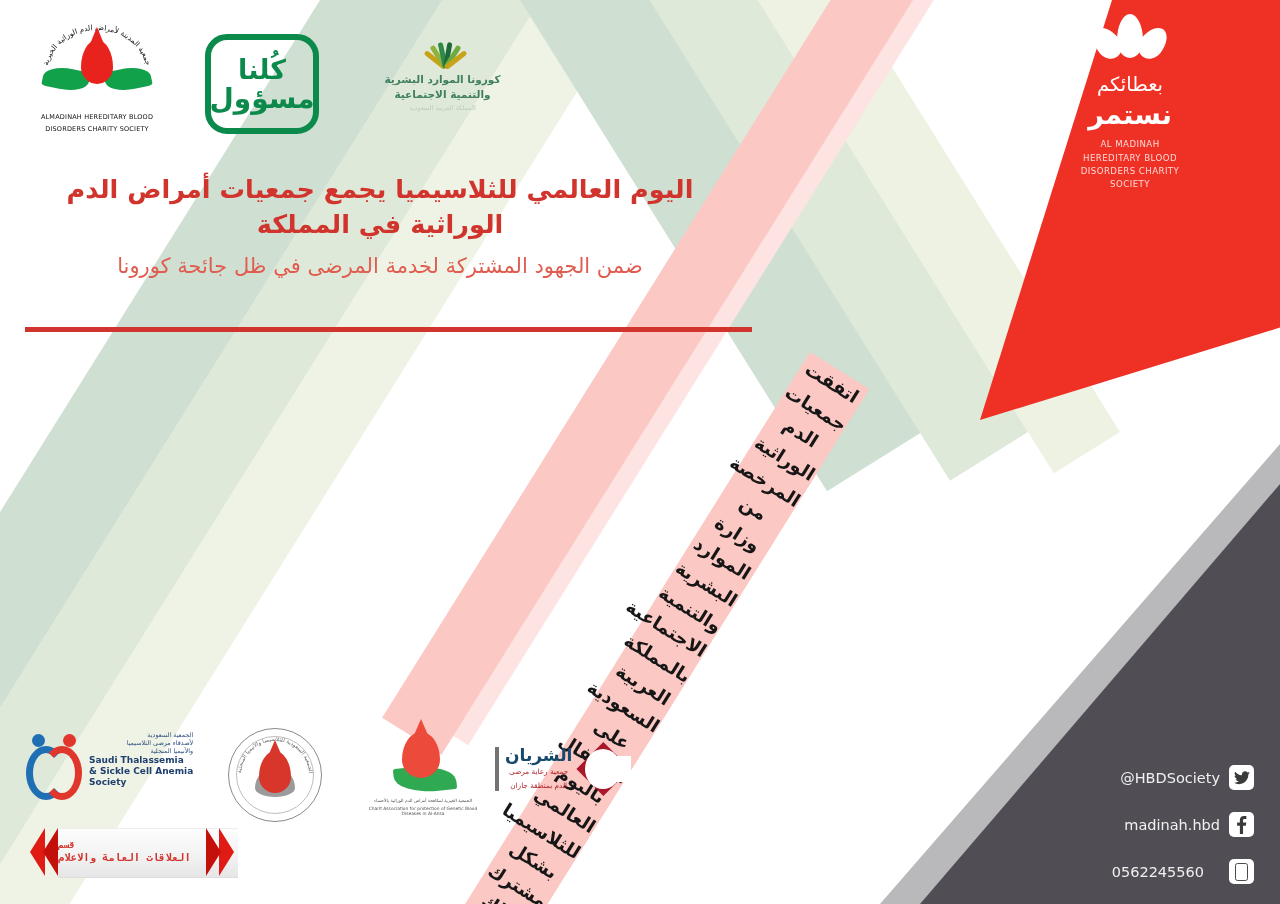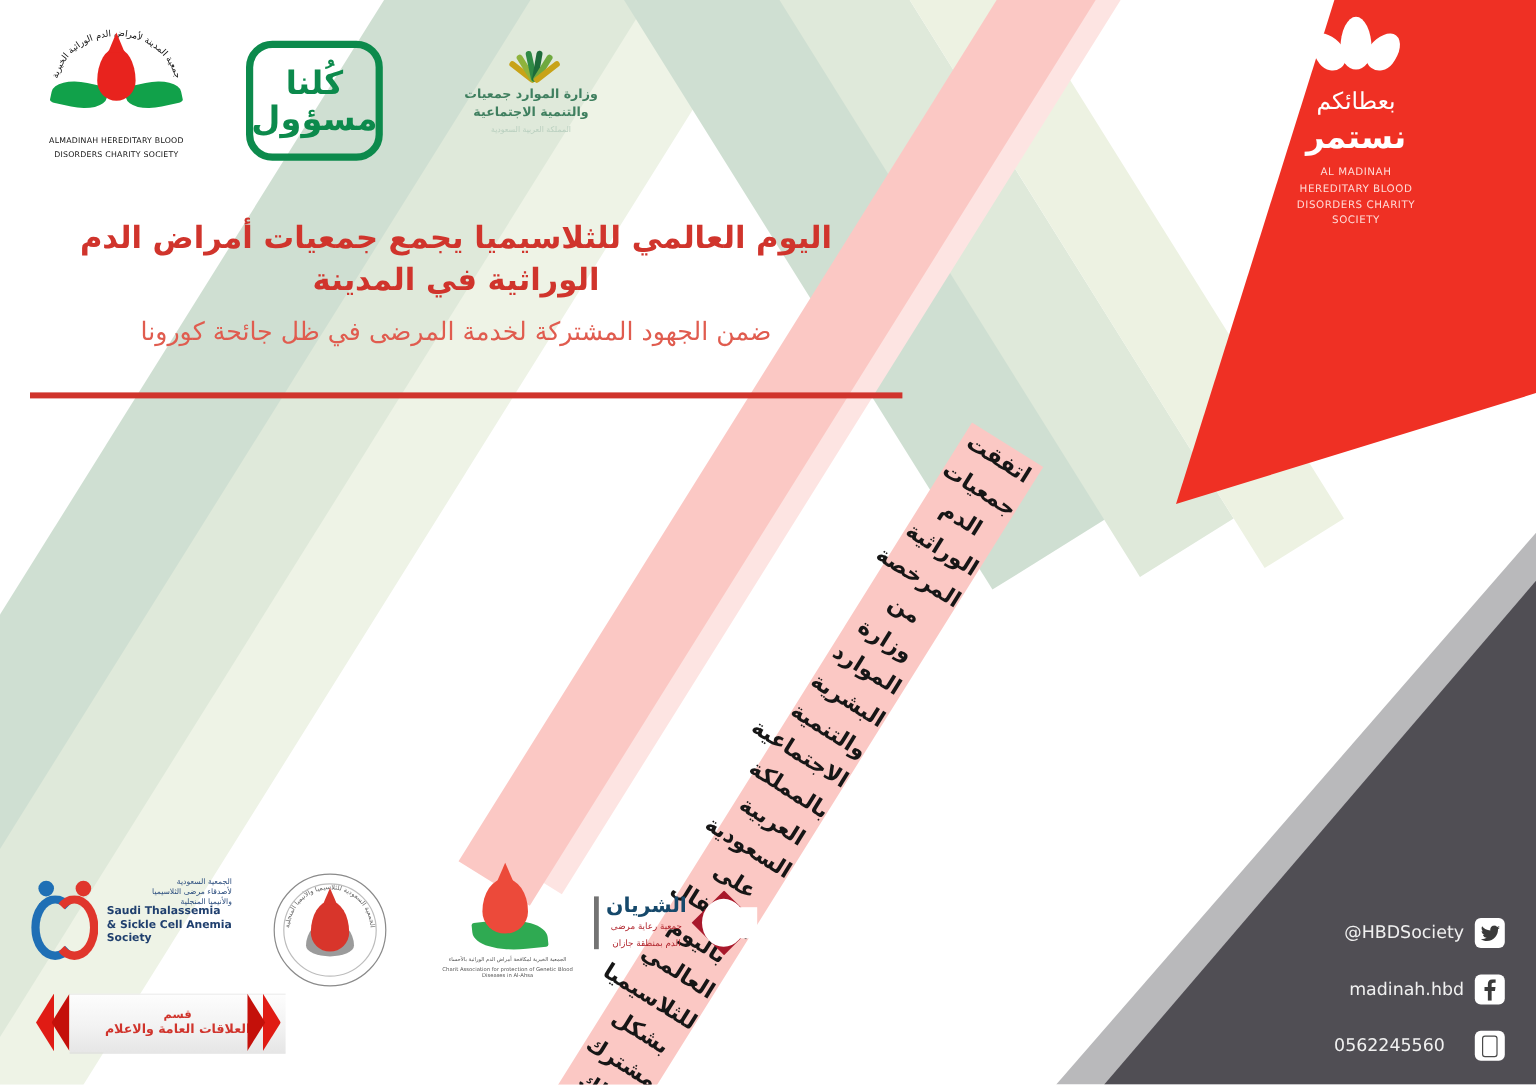--- a/index.html
+++ b/index.html
@@ -110,21 +110,21 @@
 
   .logo-ministry{position:absolute;left:355px;top:22px;width:175px;text-align:center;}
   .palm{width:40px;height:36px;margin:0 auto 4px;position:relative;}
   .palm i{position:absolute;left:50%;bottom:0;width:5px;height:26px;background:#1d6b3a;
     border-radius:3px;transform-origin:bottom center;}
   .min-ar{font-size:10.5px;color:#3f7f5f;line-height:1.45;direction:rtl;font-weight:bold;}
   .min-sub{font-size:6.5px;color:#b9cfbf;margin-top:2px;direction:rtl;}
 
   
   .headline{
-    position:absolute;left:20px;top:182px;width:720px;
+    position:absolute;left:20px;top:172px;width:720px;
     direction:rtl;text-align:center;
   }
   .h-main{
     color:#d0342c;font-weight:bold;font-size:25.5px;line-height:1.38;
     letter-spacing:0px;
   }
   .h-sub{
     color:#e05c4f;font-size:21px;line-height:1.45;margin-top:9px;font-weight:normal;
   }
   .rule{
@@ -196,22 +196,22 @@
   .sh-mark .hole{position:absolute;left:9px;top:7px;width:36px;height:40px;background:#fff;
     border-radius:50%;}
   .sh-mark .notch{position:absolute;right:-1px;top:14px;width:22px;height:26px;background:#fff;}
 
   
   .prbanner{position:absolute;left:30px;top:828px;width:204px;height:48px;}
   .pr-body{
     position:absolute;left:28px;top:0;width:180px;height:48px;
     background:linear-gradient(180deg,#fdfdfd 0%,#f3f3f3 52%,#e6e6e6 100%);
     border-top:1px solid #ededed;border-bottom:1px solid #dddddd;
-    display:flex;flex-direction:column;align-items:center;justify-content:center;
-    direction:rtl;line-height:1.3;
+    display:flex;flex-direction:column;align-items:flex-end;justify-content:center;
+    direction:rtl;line-height:1.3;font-family:Liberation Mono, monospace;
   }
   .pr-t1{font-size:9.5px;color:#d0342c;font-weight:bold;}
   .pr-t2{font-size:10.5px;color:#d0342c;font-weight:bold;}
   .chev{position:absolute;top:0;width:30px;height:48px;}
   .chev.left{left:0;}
   .chev.right{right:0;}
   .chev span{position:absolute;top:0;width:15px;height:48px;background:#e01b14;}
   .chev.left span.a{left:0;clip-path:polygon(100% 0%,100% 100%,0% 50%);}
   .chev.left span.b{left:13px;clip-path:polygon(100% 0%,100% 100%,0% 50%);background:#c4100a;}
   .chev.right span.a{right:0;clip-path:polygon(0% 0%,0% 100%,100% 50%);}
@@ -290,30 +290,30 @@
 
     <div class="logo-ministry">
       <div class="palm">
         <i style="transform:rotate(-52deg);background:#c8a318"></i>
         <i style="transform:rotate(-32deg);background:#8fb33c"></i>
         <i style="transform:rotate(-12deg);background:#2f8a45"></i>
         <i style="transform:rotate(10deg);background:#1d6b3a"></i>
         <i style="transform:rotate(32deg);background:#6fa93f"></i>
         <i style="transform:rotate(52deg);background:#c8a318"></i>
       </div>
-      <div class="min-ar">وزارة الموارد جمعيات</div>
+      <div class="min-ar">كورونا الموارد البشرية</div>
       <div class="min-ar">والتنمية الاجتماعية</div>
       <div class="min-sub">المملكة العربية السعودية</div>
     </div>
 
   </div>
 
   <div class="headline">
     <div class="h-main">اليوم العالمي للثلاسيميا يجمع جمعيات أمراض الدم</div>
-    <div class="h-main">الوراثية في المدينة</div>
+    <div class="h-main">الوراثية في المملكة</div>
     <div class="h-sub">ضمن الجهود المشتركة لخدمة المرضى في ظل جائحة كورونا</div>
   </div>
   <div class="rule"></div>
 
   <div class="body">
     <p class="para p1">اتفقت جمعيات الدم الوراثية المرخصة من وزارة الموارد البشرية والتنمية الاجتماعية بالمملكة العربية السعودية على الاحتفال باليوم العالمي للثلاسيميا بشكل مشترك وذلك في ظل الأوضاع الحالية المصاحبة لجائحة كورونا العالمية.</p>
 
   </div>
 
   <div class="partners">

